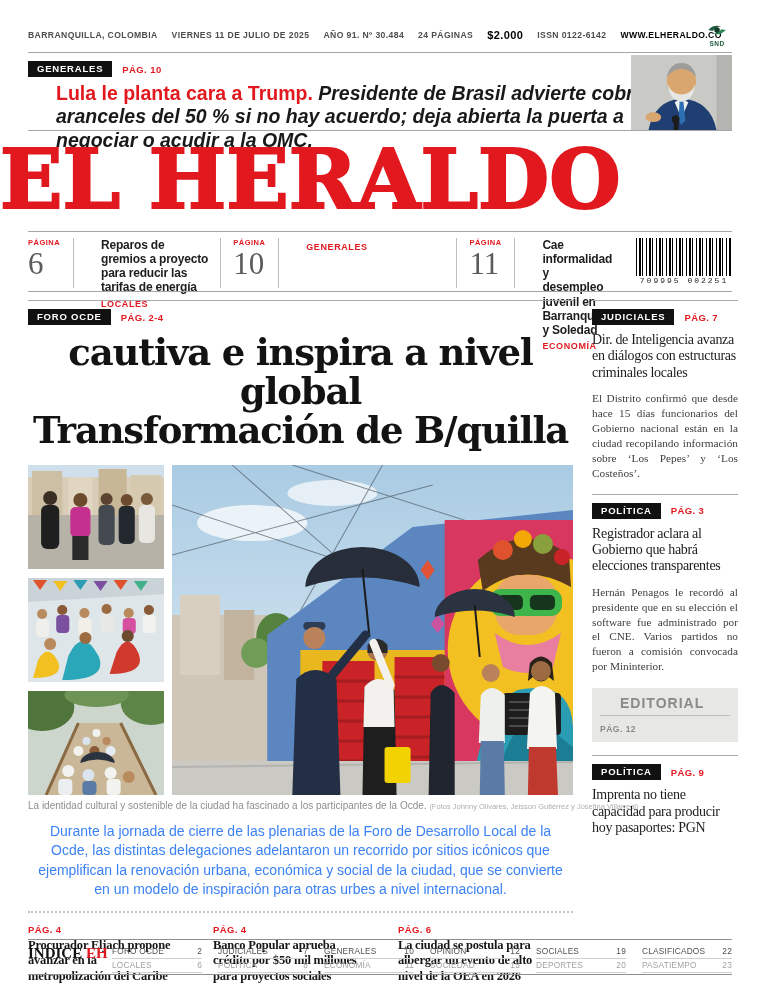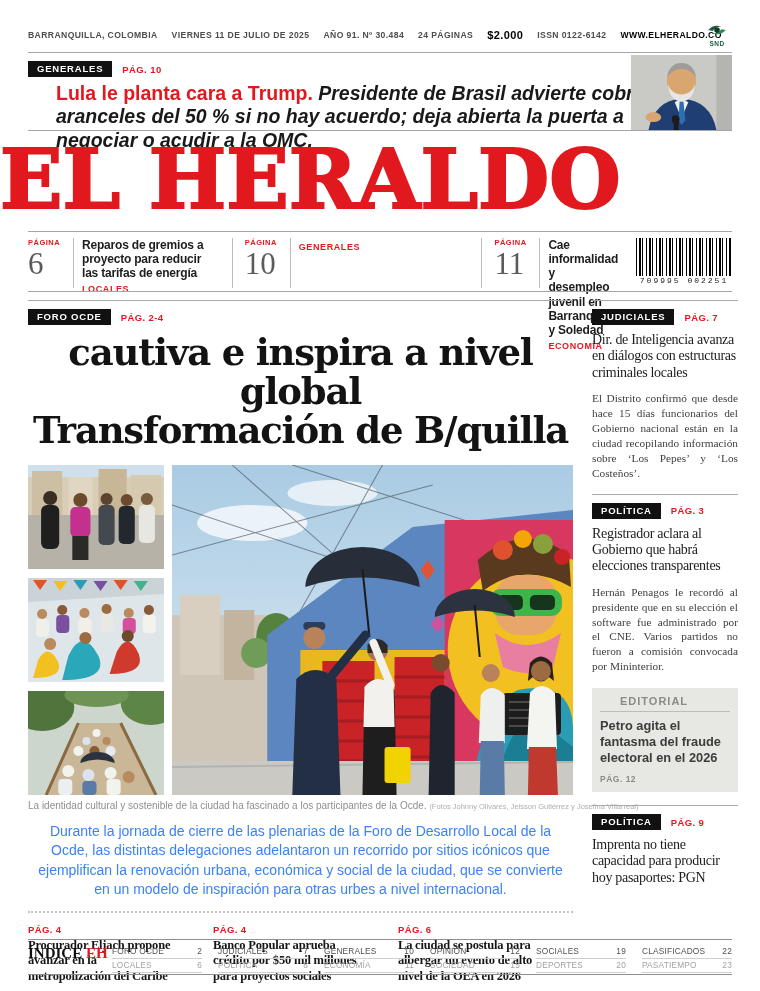--- a/index.html
+++ b/index.html
@@ -31,24 +31,24 @@
             font-size:82px;line-height:100px;color:#e1191f;letter-spacing:0px;
             -webkit-text-stroke:2.2px #e1191f;white-space:nowrap;}
   
   .teasers{position:absolute;top:238px;left:28px;right:28px;height:50px;display:flex;}
   .teaser{display:flex;gap:9px;padding-right:12px;}
   .teaser+.teaser{border-left:1px solid #bdbdbd;padding-left:12px;}
   .t1{width:198px;}.t2{width:232px;}.t3{flex:1;}
   .pnum{width:36px;flex:0 0 36px;}
   .pword{color:#e1191f;font-size:7.5px;font-weight:bold;letter-spacing:.5px;}
   .pnumber{font-family:"Liberation Serif",serif;font-size:31px;line-height:1;color:#5a5b5d;margin-top:1px;}
-  .ttext{border-left:1px solid #bdbdbd;padding-left:8px;}
+  .ttext{border-left:1px solid #bdbdbd;padding-left:27px;}
   .ttitle{font-size:12px;font-weight:bold;line-height:1.18;color:#1d1d1d;letter-spacing:-.2px;}
   .tsection{color:#e1191f;font-size:9px;font-weight:bold;letter-spacing:.6px;margin-top:4px;}
-  .barcode{flex:0 0 96px;margin-left:6px;background:#fff;text-align:center;}
+  .barcode{flex:0 0 96px;margin-left:12px;background:#fff;text-align:center;}
   .barcode-stripes{height:38px;background:repeating-linear-gradient(90deg,#000 0 1px,#fff 1px 3px,#000 3px 5px,#fff 5px 6px,#000 6px 7px,#fff 7px 10px);}
   .barcode-digits{font-family:"Liberation Mono",monospace;font-size:8px;letter-spacing:2px;color:#222;}
   
   .leftcol{position:absolute;left:28px;top:300px;width:545px;}
   .rightcol{position:absolute;left:592px;top:300px;width:146px;}
   .col-rule{height:1px;background:#aaa;}
   .mt8{margin-top:8px;}
   .main-headline{margin-top:8px;text-align:center;font-family:"DejaVu Serif","Liberation Serif",serif;
                  font-weight:bold;font-size:37px;line-height:1.06;letter-spacing:-1.2px;color:#131313;}
   .photos{margin-top:14px;display:flex;gap:8px;height:330px;}
@@ -65,21 +65,21 @@
   .bpage{color:#e1191f;font-size:9.5px;font-weight:bold;letter-spacing:.4px;}
   .btitle{margin-top:3px;font-family:"Liberation Serif",serif;font-weight:bold;font-size:12.5px;
           line-height:1.22;color:#161616;letter-spacing:-.2px;}
   
   .rc-head{margin-top:7px;font-family:"Liberation Serif",serif;font-size:14px;line-height:1.17;
            color:#1c1c1c;letter-spacing:-.3px;}
   .rc-body{margin-top:10px;font-family:"Liberation Serif",serif;font-size:11.3px;line-height:1.32;
            color:#3e3e3e;text-align:justify;}
   .rc-rule{margin-top:13px;height:1px;background:#aaa;}
   .editorial{margin-top:14px;background:#e7e7e4;padding:7px 8px 8px;}
-  .ed-label{font-size:11px;font-weight:bold;letter-spacing:1px;color:#8a8a86;padding-left:20px;}
+  .ed-label{font-size:14px;font-weight:bold;letter-spacing:1px;color:#8a8a86;padding-left:20px;}
   .ed-rule{margin-top:4px;height:1px;background:#bcbcb8;}
   .ed-title{margin-top:6px;font-size:12.8px;font-weight:bold;line-height:1.25;color:#3c3c3a;}
   .ed-page{margin-top:8px;font-size:8.5px;font-weight:bold;letter-spacing:.5px;color:#8a8a86;}
   
   .indexbar{position:absolute;left:28px;right:28px;top:939px;height:36px;
             border-top:1px solid #8f8f8f;border-bottom:1px solid #8f8f8f;
             display:flex;align-items:flex-start;padding-top:5px;box-sizing:border-box;}
   .idx-brand{flex:0 0 84px;font-family:"Liberation Serif",serif;font-weight:bold;font-size:15px;color:#111;}
   .idx-brand .eh{color:#e1191f;}
   .idx-col{flex:1;margin-right:16px;}
@@ -388,21 +388,20 @@
     <div class="tagrow mt8">
       <span class="tag">POLÍTICA</span>
       <span class="pageref">PÁG. 3</span>
     </div>
     <div class="rc-head">Registrador aclara al Gobierno que habrá elecciones transparentes</div>
     <div class="rc-body">Hernán Penagos le recordó al presidente que en su elección el software fue administrado por el CNE. Varios partidos no fueron a comisión convocada por Mininterior.</div>
 
     <div class="editorial">
       <div class="ed-label">EDITORIAL</div>
       <div class="ed-rule"></div>
-      <div class="ed-title">Petro agita el fantasma del fraude electoral en el 2026</div>
       <div class="ed-page">PÁG. 12</div>
     </div>
 
     <div class="rc-rule"></div>
     <div class="tagrow mt8">
       <span class="tag">POLÍTICA</span>
       <span class="pageref">PÁG. 9</span>
     </div>
     <div class="rc-head">Imprenta no tiene capacidad para producir hoy pasaportes: PGN</div>
   </div>

